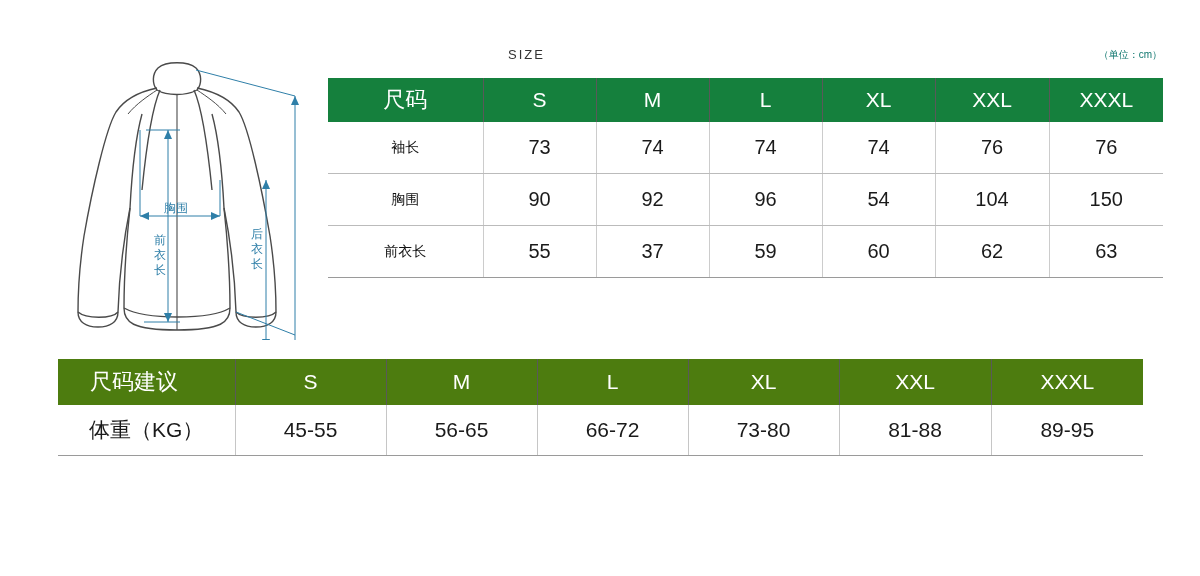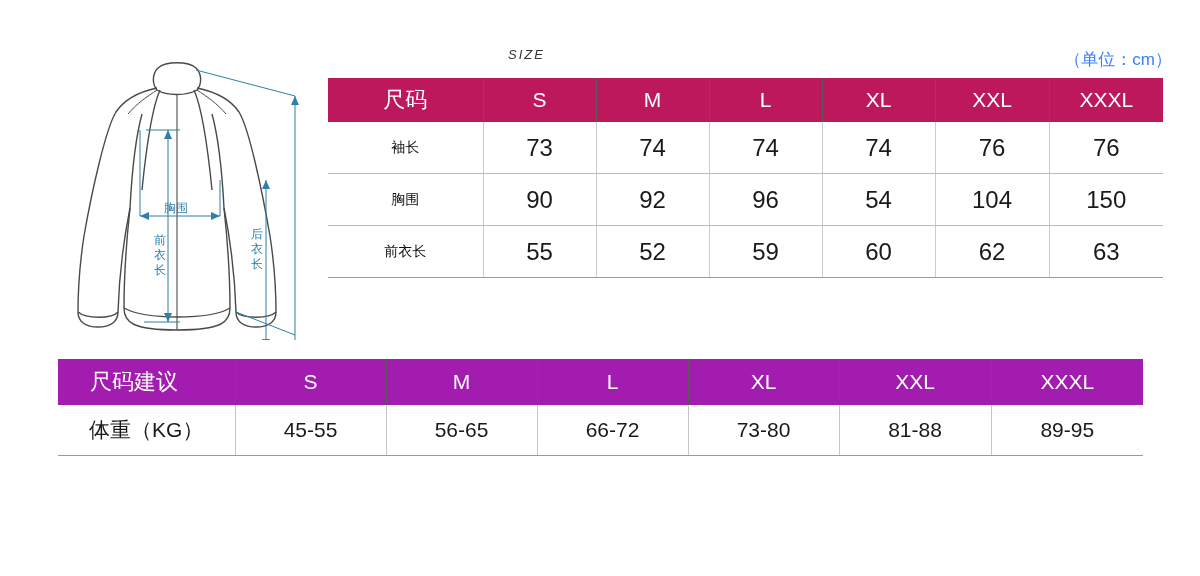--- a/index.html
+++ b/index.html
@@ -27,49 +27,48 @@
   .diagram svg { display: block; }
 
   
   .size-label {
     position: absolute;
     left: 508px;
     top: 47px;
     font-size: 13px;
     letter-spacing: 2px;
     color: #333;
-    font-style: italic;
   }
   .unit-label {
     position: absolute;
-    right: 28px;
+    right: 38px;
     top: 48px;
-    font-size: 17px;
-    color: #3b82f6;
+    font-size: 10px;
+    color: #0f766e;
   }
 
   .table-main {
     position: absolute;
     left: 328px;
     top: 78px;
     width: 835px;
     border-collapse: collapse;
     table-layout: fixed;
   }
   .table-main th,
   .table-main td {
     height: 49px;
     text-align: center;
     vertical-align: middle;
-    font-size: 24px;
+    font-size: 20px;
     font-weight: normal;
     border-bottom: 1px solid #bbb;
   }
   .table-main thead th {
-    background: #be185d;
+    background: #15803d;
     color: #ffffff;
     font-size: 21px;
     border-bottom: none;
     height: 42px;
   }
   .table-main thead th.rowhead {
     font-size: 22px;
   }
   .table-main tbody td.rowhead {
     font-size: 14px;
@@ -100,21 +99,21 @@
   .table-advice th,
   .table-advice td {
     height: 48px;
     text-align: center;
     vertical-align: middle;
     font-size: 21px;
     font-weight: normal;
     border-bottom: 1px solid #b5b5b5;
   }
   .table-advice thead th {
-    background: #a21caf;
+    background: #4d7c0f;
     color: #ffffff;
     border-bottom: none;
     height: 44px;
   }
   .table-advice thead th.rowhead {
     text-align: left;
     padding-left: 32px;
     font-size: 22px;
   }
   .table-advice tbody td.rowhead {
@@ -249,21 +248,21 @@
       <td class="vline">90</td>
       <td class="vline">92</td>
       <td class="vline">96</td>
       <td class="vline">54</td>
       <td class="vline">104</td>
       <td>150</td>
     </tr>
     <tr>
       <td class="rowhead">前衣长</td>
       <td class="vline">55</td>
-      <td class="vline">52</td>
+      <td class="vline">37</td>
       <td class="vline">59</td>
       <td class="vline">60</td>
       <td class="vline">62</td>
       <td>63</td>
     </tr>
   </tbody>
 </table>
 
 <table class="table-advice">
   <colgroup>

